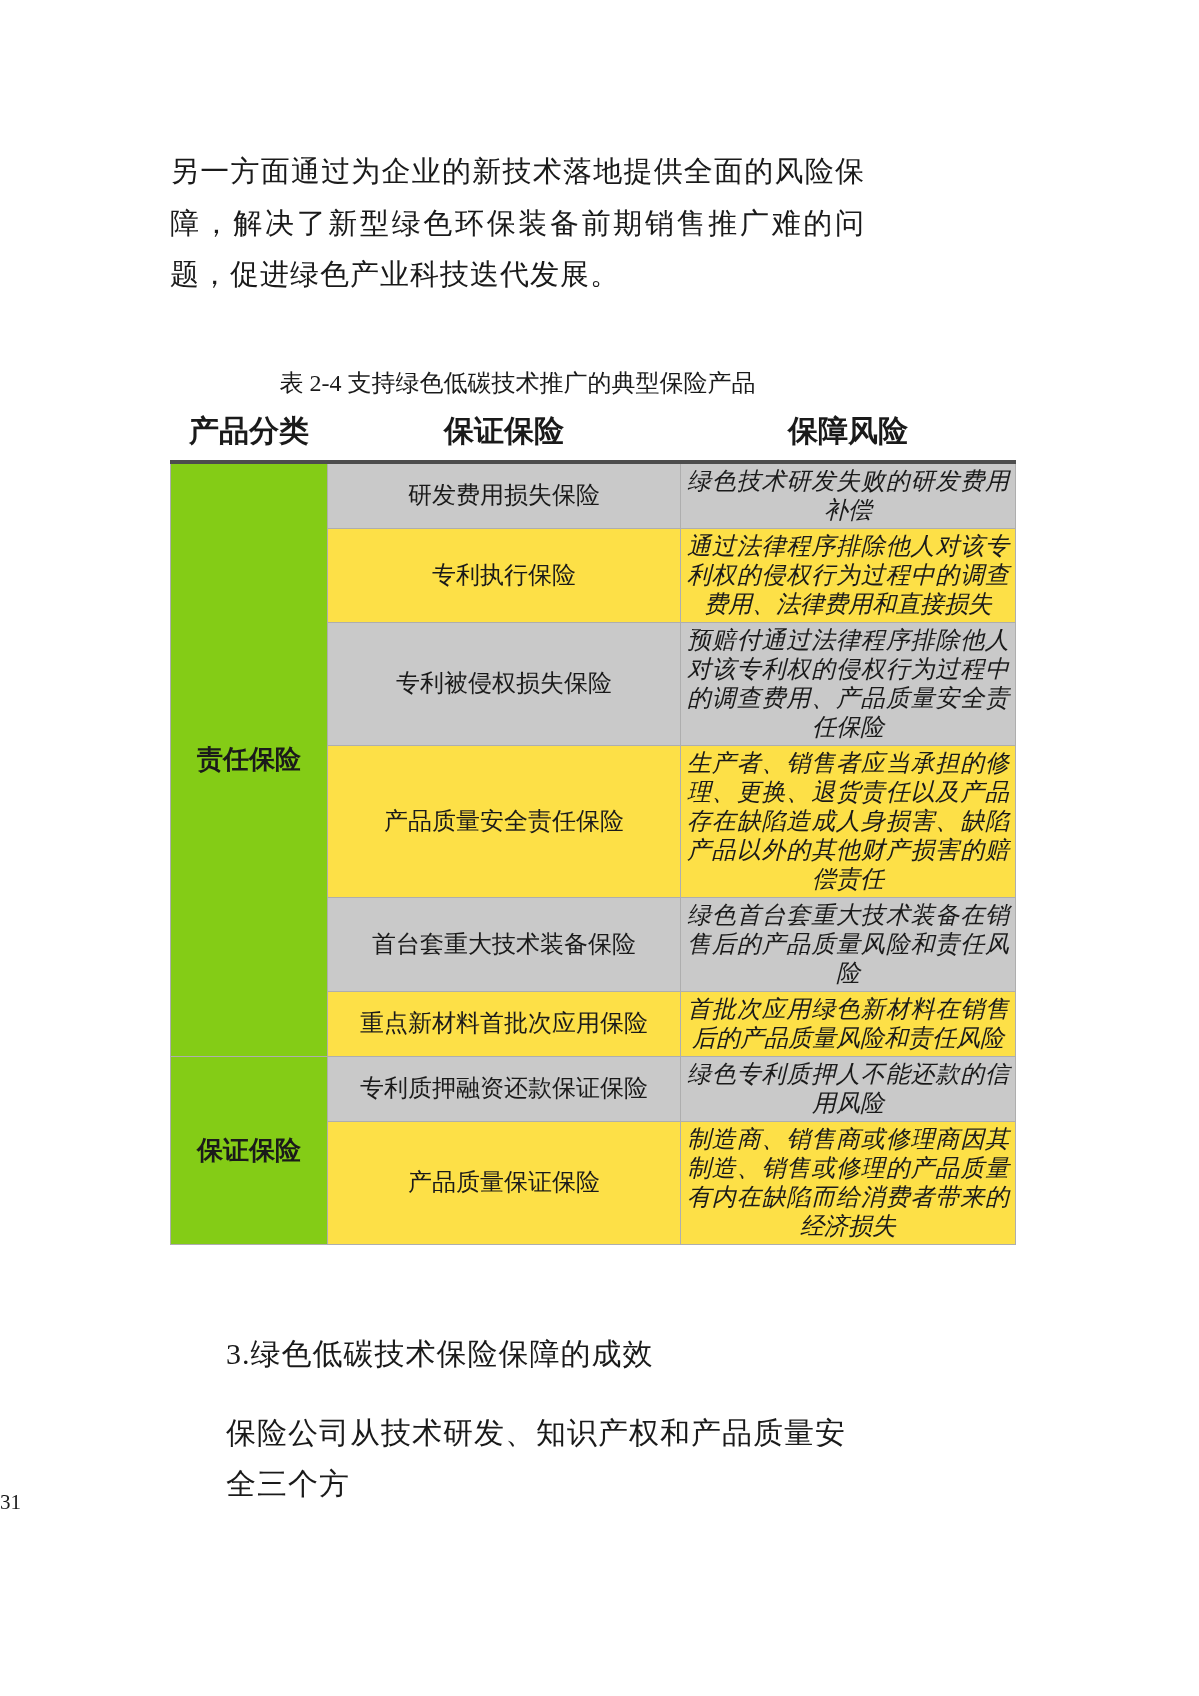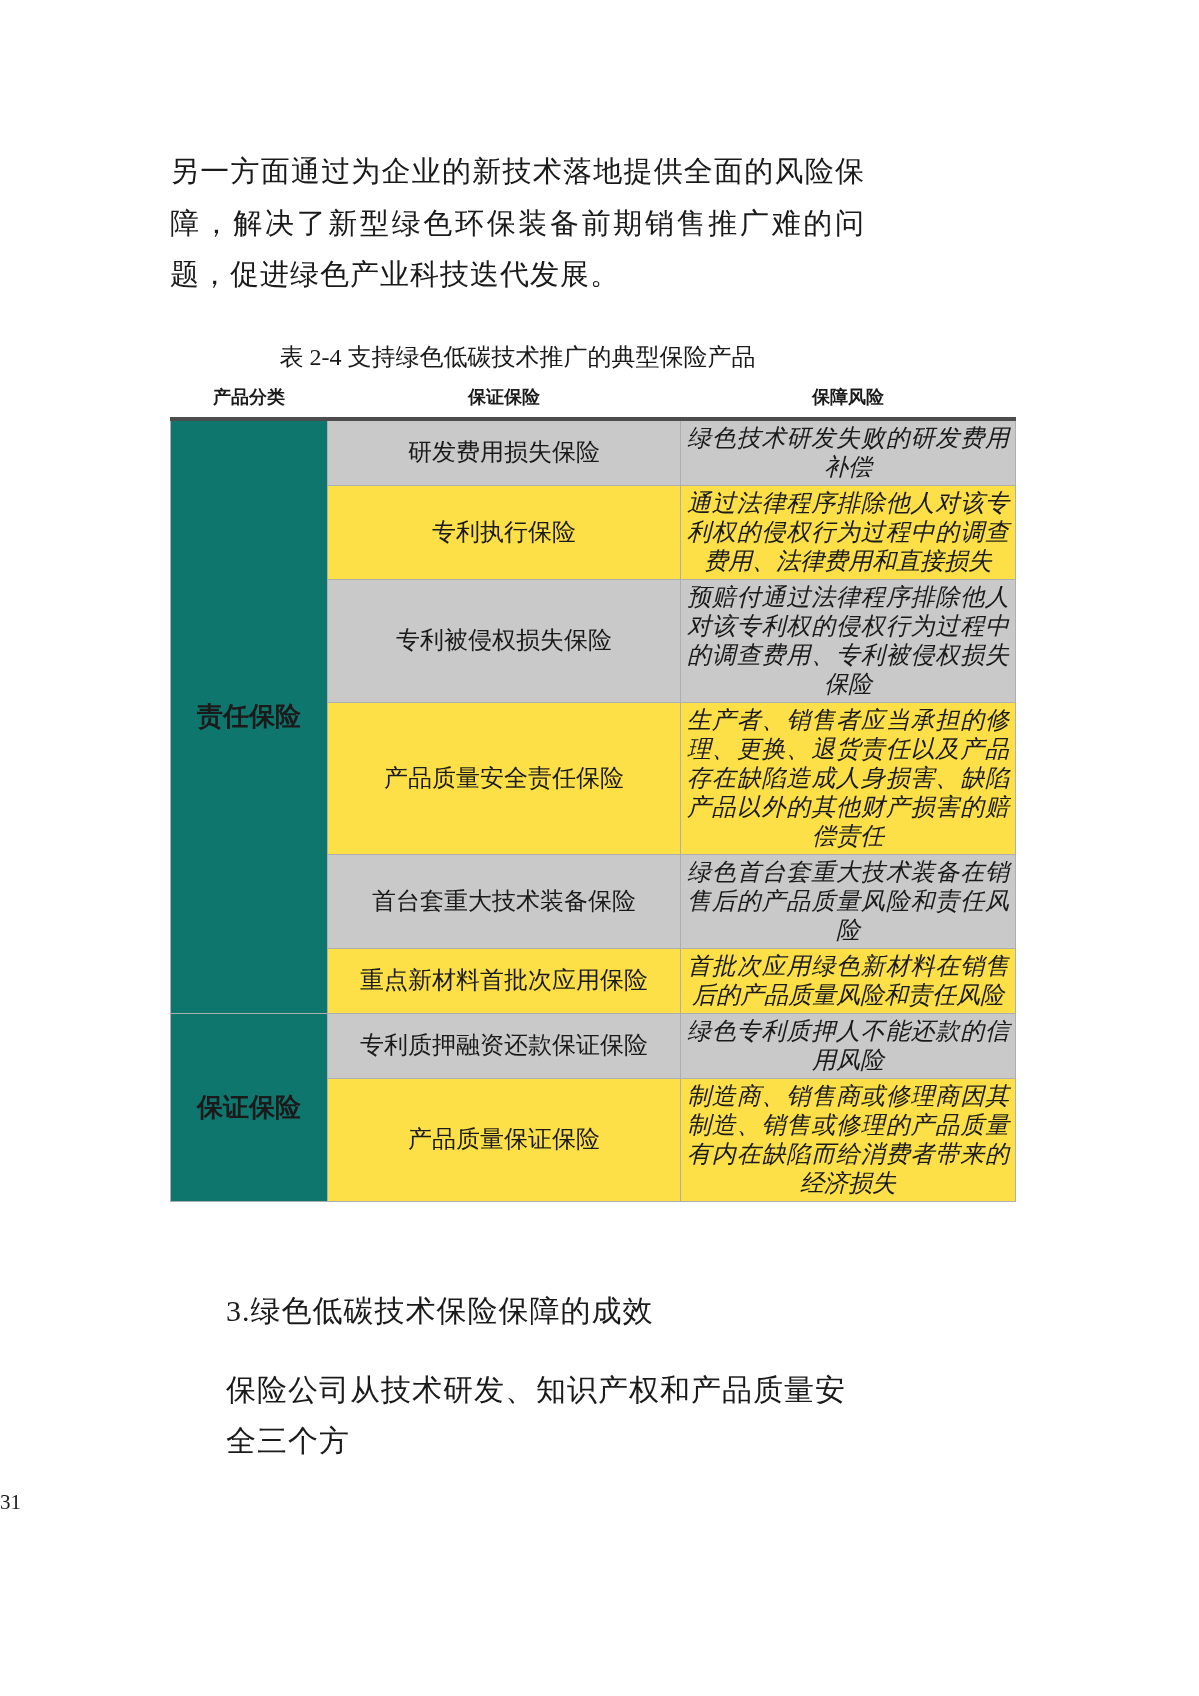--- a/index.html
+++ b/index.html
@@ -14,51 +14,51 @@
     width: 1029px; height: 1696px;
     padding: 146px 164px 0 170px;
   }
   .intro {
     font-size: 29px;
     line-height: 51.5px;
     text-align: justify;
     letter-spacing: 1px;
   }
   .caption {
-    margin-top: 40px;
+    margin-top: 66px;
     text-align: center;
     font-size: 24px;
     line-height: 32px;
   }
   table.products {
     margin-top: 10px;
     width: 845px;
     border-collapse: collapse;
     table-layout: fixed;
   }
   col.c1 { width: 157px; }
   col.c2 { width: 353px; }
   col.c3 { width: 335px; }
   thead th {
-    font-size: 18px;
+    font-size: 30px;
     font-weight: bold;
     text-align: center;
     padding: 2px 0 8px 0;
     border: none;
     border-bottom: 4px solid #4d4d4d;
   }
   tbody td {
     border: 1px solid #aeaeae;
     font-size: 24px;
     line-height: 29px;
     vertical-align: middle;
     padding: 3px 6px;
   }
   td.category {
-    background: #0f766e;
+    background: #84cc16;
     font-weight: bold;
     font-size: 26px;
     text-align: center;
   }
   td.product { text-align: center; }
   td.risk {
     text-align: justify;
     text-align-last: center;
     word-break: break-all;
     font-style: italic;
@@ -113,21 +113,21 @@
         <td class="category" rowspan="6">责任保险</td>
         <td class="product">研发费用损失保险</td>
         <td class="risk">绿色技术研发失败的研发费用补偿</td>
       </tr>
       <tr class="plain">
         <td class="product">专利执行保险</td>
         <td class="risk">通过法律程序排除他人对该专利权的侵权行为过程中的调查费用、法律费用和直接损失</td>
       </tr>
       <tr class="shaded">
         <td class="product">专利被侵权损失保险</td>
-        <td class="risk">预赔付通过法律程序排除他人对该专利权的侵权行为过程中的调查费用、专利被侵权损失保险</td>
+        <td class="risk">预赔付通过法律程序排除他人对该专利权的侵权行为过程中的调查费用、产品质量安全责任保险</td>
       </tr>
       <tr class="plain">
         <td class="product">产品质量安全责任保险</td>
         <td class="risk">生产者、销售者应当承担的修理、更换、退货责任以及产品存在缺陷造成人身损害、缺陷产品以外的其他财产损害的赔偿责任</td>
       </tr>
       <tr class="shaded">
         <td class="product">首台套重大技术装备保险</td>
         <td class="risk">绿色首台套重大技术装备在销售后的产品质量风险和责任风险</td>
       </tr>
       <tr class="plain">

